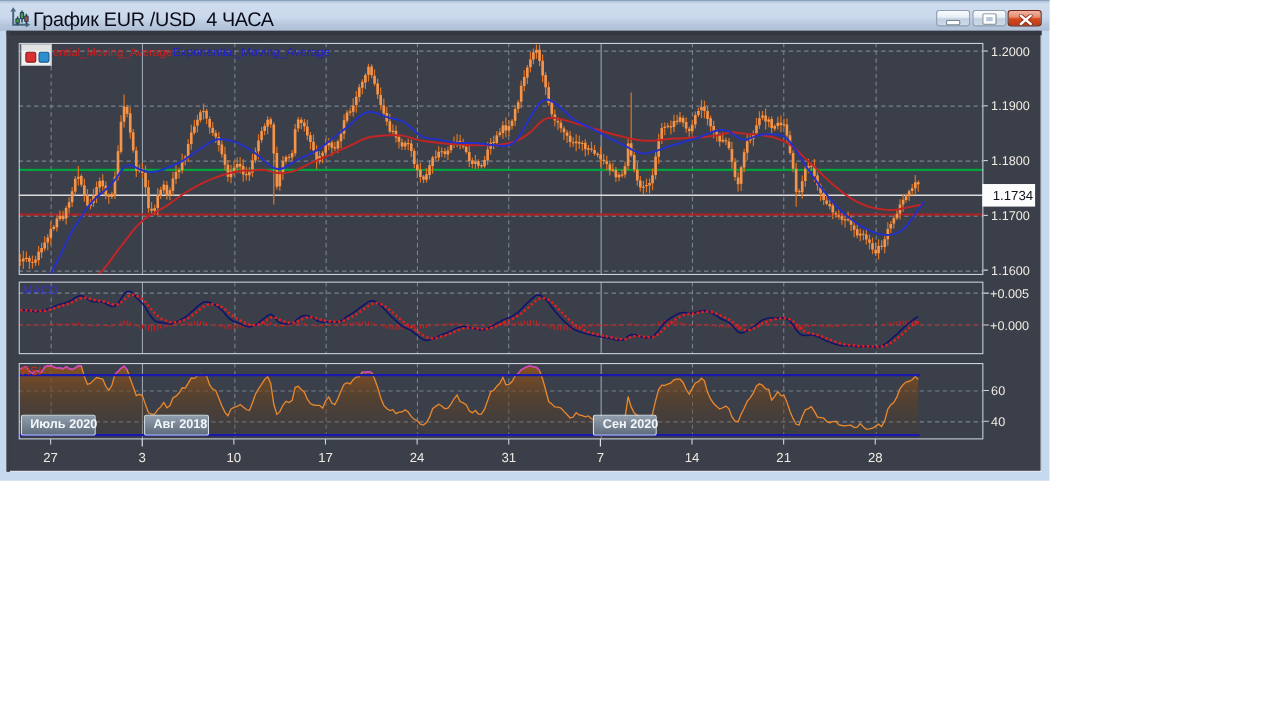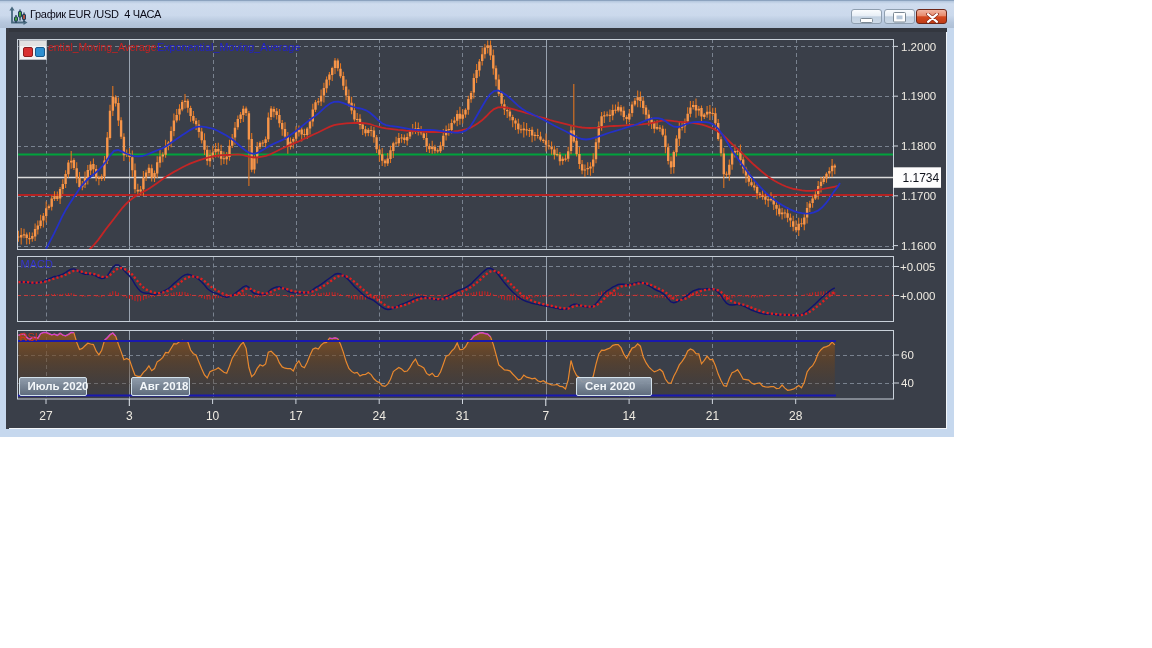--- a/index.html
+++ b/index.html
@@ -1,20 +1,20 @@
 <!DOCTYPE html>
 <html><head><meta charset="utf-8">
 <style>
 * { margin:0; padding:0; box-sizing:border-box; }
 html,body { width:1152px; height:648px; background:#ffffff; font-family:"Liberation Sans", sans-serif; overflow:hidden; }
 .win { position:absolute; left:0; top:0; width:954px; height:437px; background:#c6d8ee; }
 .win .edge { position:absolute; left:0; top:0; right:0; height:1px; background:#8ca3bf; }
 .titlebar { position:absolute; left:0; top:0; width:100%; height:28px;
   background:linear-gradient(#aabfd8 0%, #cfdcee 14%, #cbd9ec 55%, #b6c7dd 80%, #aebfd5 100%); }
-.title { position:absolute; left:30px; top:7.5px; font-size:11px; color:#0b0b18; letter-spacing:-0.3px; }
+.title { position:absolute; left:30px; top:7.5px; font-size:18px; color:#0b0b18; letter-spacing:-0.3px; }
 .client { position:absolute; left:6px; top:28px; width:941px; height:401px; background:#3a3f49;
   border-right:1px solid #f2f6fa; border-bottom:1px solid #f2f6fa; }
 .chart { position:absolute; left:0; top:0; }
 .ax { fill:#efebe2; }
 .btn { position:absolute; top:8.5px; height:15.5px; border-radius:3px; border:1px solid #8f9fb0; }
 .bmin { left:851px; width:31px; background:linear-gradient(#fafcfe 0%, #e7eef6 46%, #c2d1e1 52%, #ccd9e7 100%); }
 .bmax { left:884px; width:31px; background:linear-gradient(#fafcfe 0%, #e7eef6 46%, #c2d1e1 52%, #ccd9e7 100%); }
 .bclose { left:916px; width:31px; border:1px solid #6e2718;
   background:linear-gradient(#f0b5a2 0%, #e88a6b 45%, #d4491f 52%, #c03c16 100%); }
 .glyph { position:absolute; }
@@ -189,13 +189,13 @@
 <text x="157" y="51" font-size="10.8" fill="#2020cc">Exponential_Moving_Average</text>
 </g>
 </svg>
   <div class="legend">
       <div class="strip"></div>
       <div class="sq sqr"></div>
       <div class="sq sqb"></div>
     </div>
   <div class="mbox" style="left:18.5px; top:376.5px; width:68px;text-align:center;">Июль 2020</div>
   <div class="mbox" style="left:130.5px; top:376.5px; width:59px;">Авг 2018</div>
-  <div class="mbox" style="left:576px; top:376.5px; width:76px;">Сен 2020</div>
+  <div class="mbox" style="left:539px; top:376.5px; width:58px;">Сен 2020</div>
 </div>
 </body></html>

